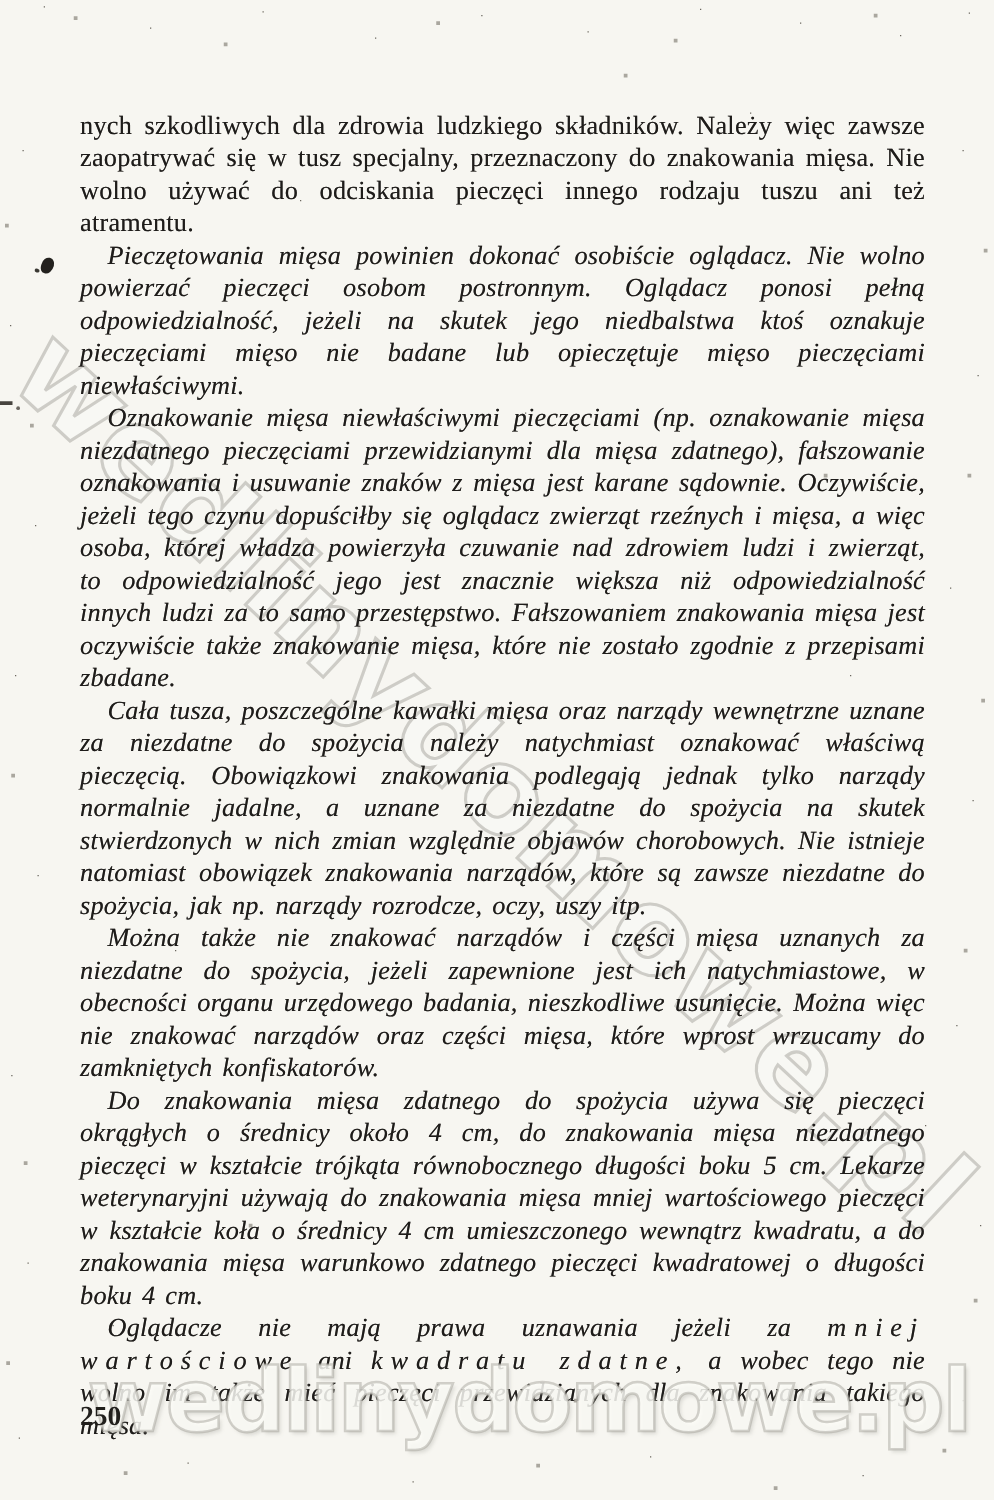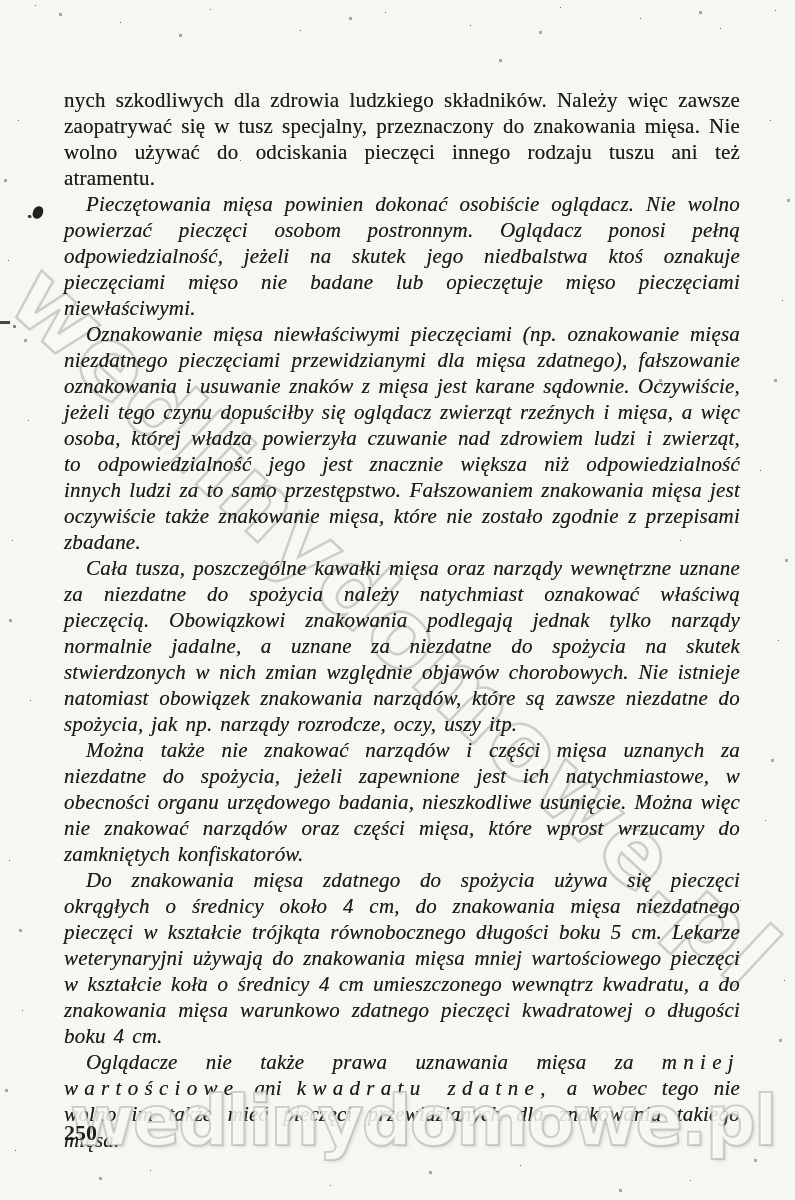--- a/index.html
+++ b/index.html
@@ -152,19 +152,19 @@
 <div class="wm-diag">wedlinydomowe.pl</div>
 
 <div class="page-text">
   <p>nych szkodliwych dla zdrowia ludzkiego składników. Należy więc zawsze zaopatrywać się w tusz specjalny, przeznaczony do znakowania mięsa. Nie wolno używać do odciskania pieczęci innego rodzaju tuszu ani też atramentu.</p>
   <p class="ind">Pieczętowania mięsa powinien dokonać osobiście oglądacz. Nie wolno powierzać pieczęci osobom postronnym. Oglądacz ponosi pełną odpowiedzialność, jeżeli na skutek jego niedbalstwa ktoś oznakuje pieczęciami mięso nie badane lub opieczętuje mięso pieczęciami niewłaściwymi.</p>
   <p class="ind">Oznakowanie mięsa niewłaściwymi pieczęciami (np. oznakowanie mięsa niezdatnego pieczęciami przewidzianymi dla mięsa zdatnego), fałszowanie oznakowania i usuwanie znaków z mięsa jest karane sądownie. Oczywiście, jeżeli tego czynu dopuściłby się oglądacz zwierząt rzeźnych i mięsa, a więc osoba, której władza powierzyła czuwanie nad zdrowiem ludzi i zwierząt, to odpowiedzialność jego jest znacznie większa niż odpowiedzialność innych ludzi za to samo przestępstwo. Fałszowaniem znakowania mięsa jest oczywiście także znakowanie mięsa, które nie zostało zgodnie z przepisami zbadane.</p>
   <p class="ind">Cała tusza, poszczególne kawałki mięsa oraz narządy wewnętrzne uznane za niezdatne do spożycia należy natychmiast oznakować właściwą pieczęcią. Obowiązkowi znakowania podlegają jednak tylko narządy normalnie jadalne, a uznane za niezdatne do spożycia na skutek stwierdzonych w nich zmian względnie objawów chorobowych. Nie istnieje natomiast obowiązek znakowania narządów, które są zawsze niezdatne do spożycia, jak np. narządy rozrodcze, oczy, uszy itp.</p>
   <p class="ind">Można także nie znakować narządów i części mięsa uznanych za niezdatne do spożycia, jeżeli zapewnione jest ich natychmiastowe, w obecności organu urzędowego badania, nieszkodliwe usunięcie. Można więc nie znakować narządów oraz części mięsa, które wprost wrzucamy do zamkniętych konfiskatorów.</p>
   <p class="ind">Do znakowania mięsa zdatnego do spożycia używa się pieczęci okrągłych o średnicy około 4 cm, do znakowania mięsa niezdatnego pieczęci w kształcie trójkąta równobocznego długości boku 5 cm. Lekarze weterynaryjni używają do znakowania mięsa mniej wartościowego pieczęci w kształcie koła o średnicy 4 cm umieszczonego wewnątrz kwadratu, a do znakowania mięsa warunkowo zdatnego pieczęci kwadratowej o długości boku 4 cm.</p>
   <p class="ind">
-    <span>Oglądacze nie także prawa uznawania mięsa za </span><span class="sp">mniej wartościowe</span><span> ani </span><span class="sp">kwadratu zdatne,</span><span> a wobec tego nie wolno im także mieć pieczęci przewidzianych dla znakowania takiego mięsa.</span>
+    <span>Oglądacze nie mają prawa uznawania jeżeli za </span><span class="sp">mniej wartościowe</span><span> ani </span><span class="sp">kwadratu zdatne,</span><span> a wobec tego nie wolno im także mieć pieczęci przewidzianych dla znakowania takiego mięsa.</span>
   </p>
 </div>
 
 <div class="wm-bottom">wedlinydomowe.pl</div>
 
 <div class="page-number">250</div>
 
 </body></html>

